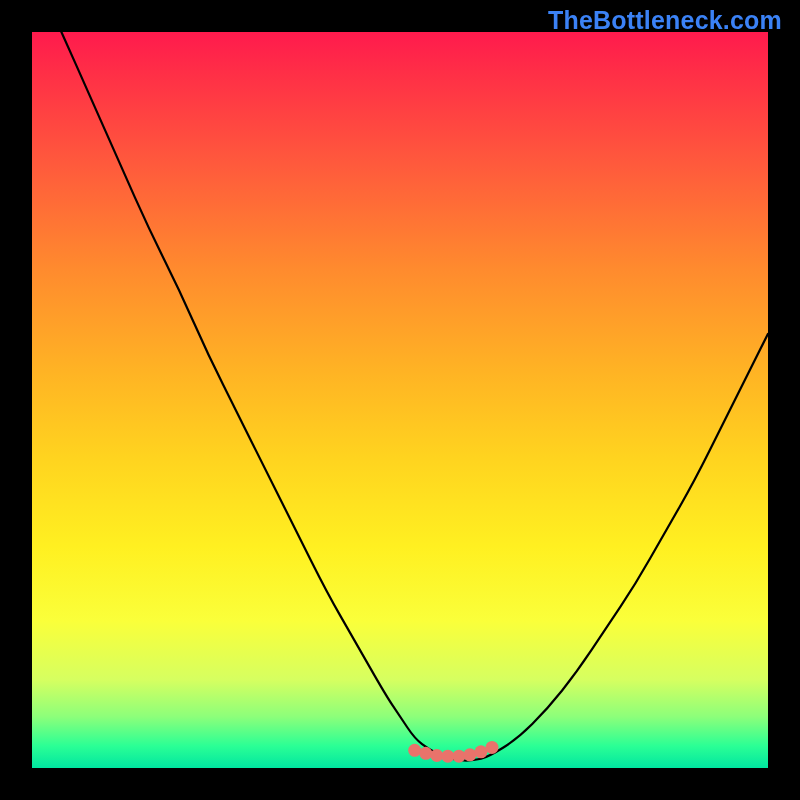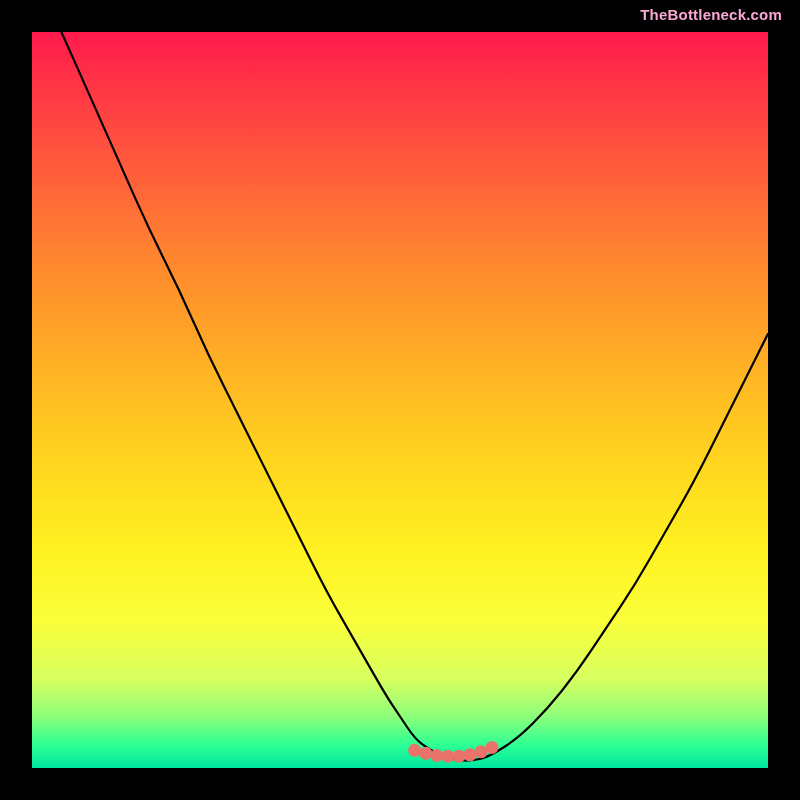--- a/index.html
+++ b/index.html
@@ -42,22 +42,22 @@
     position: absolute;
     left: 0;
     top: 0;
     width: 736px;
     height: 736px;
   }
   .watermark {
     position: absolute;
     top: 6px;
     right: 18px;
-    color: #f9a8d4;
-    font-size: 15px;
+    color: #3b82f6;
+    font-size: 25px;
     font-weight: 600;
     letter-spacing: 0.2px;
     user-select: none;
   }
 </style>
 </head>
 <body>
 
 <div class="frame">
 

